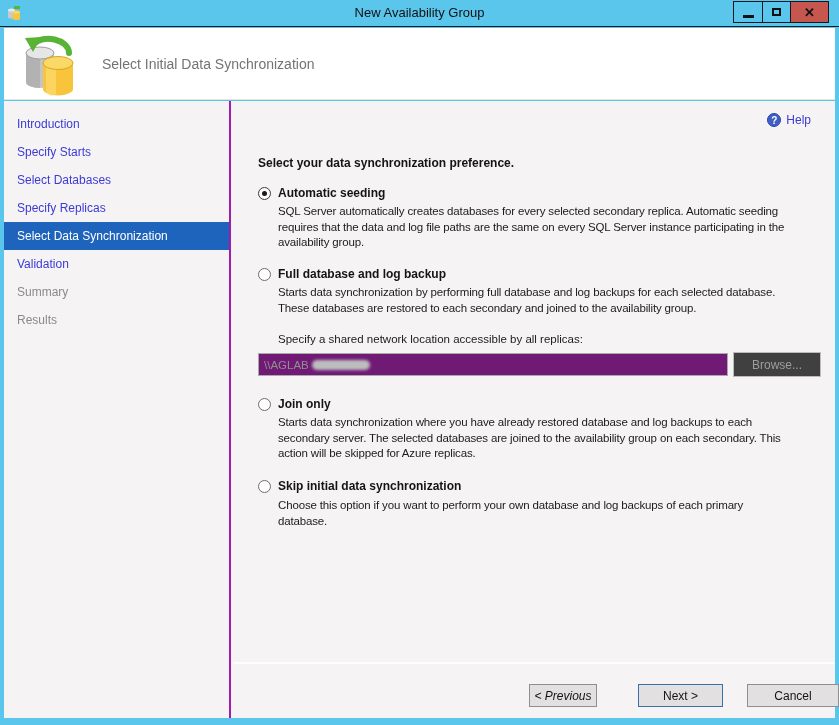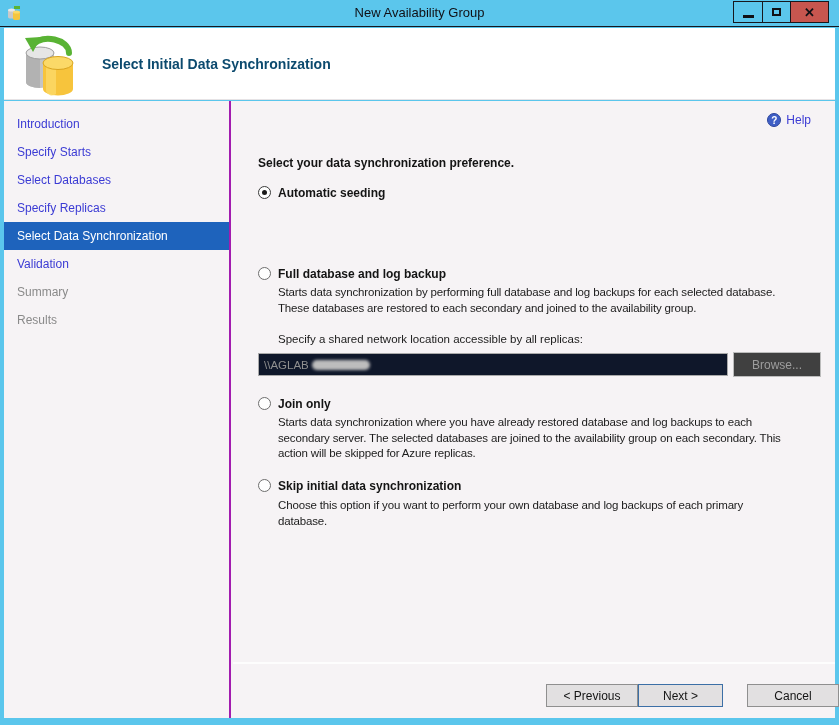--- a/index.html
+++ b/index.html
@@ -20,60 +20,60 @@
     border-left:1px solid #17171d;cursor:default;}
   .win-btn:first-child{border-left:none;}
   .win-btn.close{width:38px;background:#c7564f;}
   .glyph-min{width:11px;height:3px;background:#101015;margin-top:8px;}
   .glyph-max{width:9px;height:8px;border:2px solid #101015;}
   .glyph-close{font-size:13px;font-weight:bold;color:#101015;line-height:1;}
   
   .header{position:absolute;left:4px;top:28px;width:831px;height:72px;background:#ffffff;
     border-bottom:1px solid #e6e3e5;}
   .wizard-icon{position:absolute;left:12px;top:4px;}
-  .header-title{position:absolute;left:98px;top:28px;font-size:14px;font-weight:bold;color:#0c4a6e;}
+  .header-title{position:absolute;left:98px;top:28px;font-size:14px;font-weight:normal;color:#737373;}
   
   .body{position:absolute;left:4px;top:101px;width:831px;height:617px;background:#f6f3f5;}
   .sidebar{position:absolute;left:0;top:0;width:227px;height:617px;
     border-right:2px solid #a21caf;padding-top:9px;}
   .step{height:28px;line-height:28px;padding-left:13px;font-size:12px;
     white-space:nowrap;cursor:default;}
   .step.link{color:#3b3bd4;cursor:pointer;}
   .step.active{background:#1e63bc;color:#ffffff;}
   .step.disabled{color:#8a8a8a;}
   .main{position:absolute;left:229px;top:0;width:602px;height:561px;}
   .help{position:absolute;top:12px;right:24px;display:flex;align-items:center;gap:5px;cursor:pointer;}
   .help-icon{width:14px;height:14px;border-radius:50%;background:#3f5fc6;border:1px solid #2c459c;
     color:#fff;font-size:10px;font-weight:bold;display:flex;align-items:center;justify-content:center;}
   .help-label{font-size:12px;color:#3b3bd4;}
   .heading{position:absolute;left:25px;top:55px;font-size:12px;font-weight:bold;color:#141414;}
-  .radio-row{position:absolute;left:25px;display:flex;align-items:flex-start;gap:7px;cursor:pointer;}
+  .radio-row{position:absolute;left:25px;display:flex;align-items:flex-end;gap:7px;cursor:pointer;}
   .radio{width:13px;height:13px;border-radius:50%;background:#fefefe;border:1px solid #6e6e6e;
     position:relative;flex:0 0 auto;}
   .radio.checked{border-color:#3b3b3b;}
   .radio.checked::after{content:"";position:absolute;left:3px;top:3px;width:5px;height:5px;
     border-radius:50%;background:#1a1a1a;}
   .radio-label{font-size:12px;font-weight:bold;color:#141414;}
   .desc{position:absolute;left:45px;font-size:11.5px;line-height:15.5px;letter-spacing:-0.15px;
     color:#1b1b1b;white-space:pre;}
   .share-label{position:absolute;left:45px;top:232px;font-size:11.5px;color:#1b1b1b;}
-  .share-input{position:absolute;left:25px;top:252px;width:470px;height:23px;background:#0f172a;
+  .share-input{position:absolute;left:25px;top:252px;width:470px;height:23px;background:#701a75;
     border:1px solid #a9a9a9;display:flex;align-items:center;padding-left:5px;gap:3px;}
   .share-value{font-size:11.5px;color:#8f8f8f;}
   .redact{display:inline-block;width:58px;height:10px;border-radius:5px;background:#bdbdbd;
     filter:blur(1.5px);}
   .btn{font-size:12px;color:#141414;background:#e2e0e1;border:1px solid #8f8f8f;
     display:flex;align-items:center;justify-content:center;cursor:pointer;}
   .browse-btn{position:absolute;left:500px;top:251px;width:88px;height:25px;
     background:#404040;border:1px solid #bcbcbc;color:#9d9d9d;}
   
   .footer{position:absolute;left:229px;top:561px;width:602px;height:56px;
     border-top:2px solid #fdfdfd;}
   .footer .btn{position:absolute;top:20px;height:23px;}
-  .prev-btn{left:313px;width:92px;}
+  .prev-btn{left:296px;width:68px;font-style:italic;}
   .next-btn{left:405px;width:85px;border:1px solid #3c6fa6;}
   .cancel-btn{left:514px;width:92px;}
 </style>
 </head>
 <body>
 
 <div class="window">
 
   <div class="titlebar">
     <svg class="titlebar-icon" viewBox="0 0 16 16" width="16" height="16">
@@ -129,20 +129,23 @@
         <span class="help-icon">?</span>
         <span class="help-label">Help</span>
       </div>
 
       <div class="heading">Select your data synchronization preference.</div>
 
       <div class="radio-row" style="top:85px;">
         <span class="radio checked"></span>
         <span class="radio-label">Automatic seeding</span>
       </div>
+      <div class="desc" style="top:103px;">SQL Server automatically creates databases for every selected secondary replica. Automatic seeding
+requires that the data and log file paths are the same on every SQL Server instance participating in the
+availability group.</div>
 
       <div class="radio-row" style="top:166px;">
         <span class="radio"></span>
         <span class="radio-label">Full database and log backup</span>
       </div>
       <div class="desc" style="top:184px;">Starts data synchronization by performing full database and log backups for each selected database.
 These databases are restored to each secondary and joined to the availability group.</div>
 
       <div class="share-label">Specify a shared network location accessible by all replicas:</div>
       <div class="share-input">

